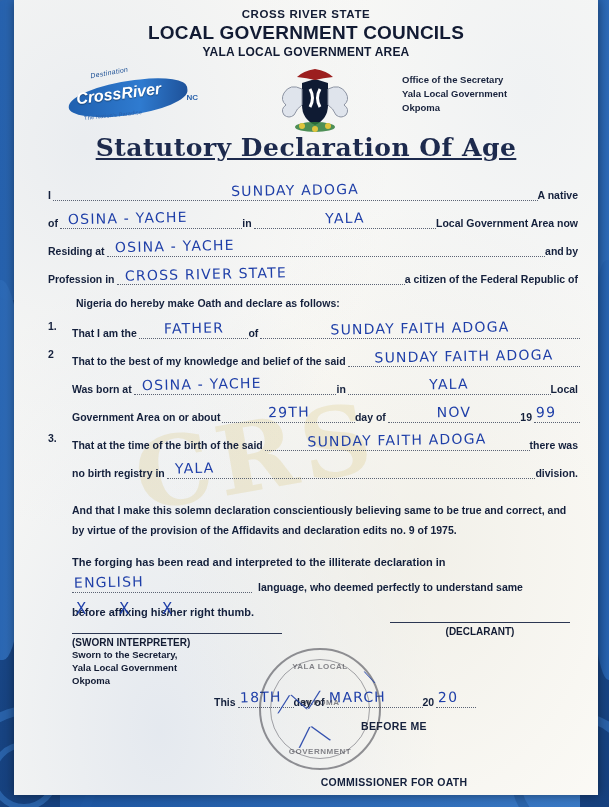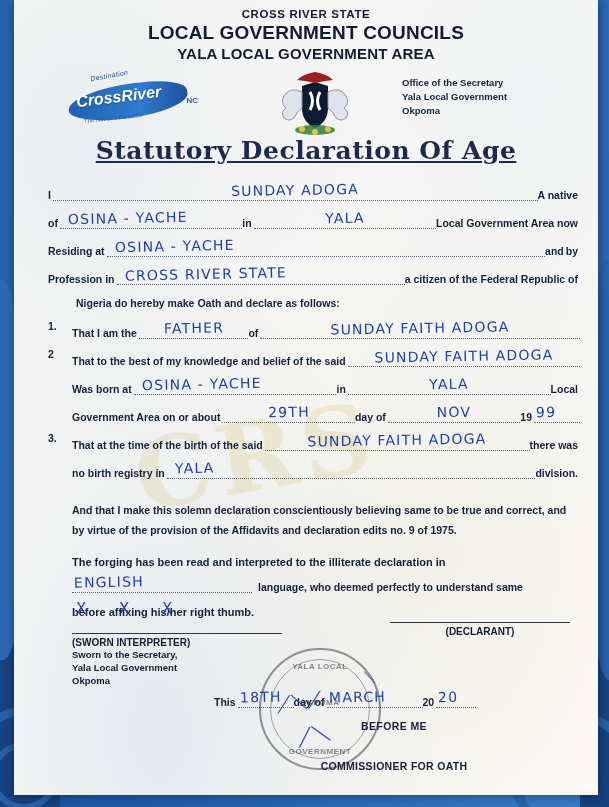--- a/index.html
+++ b/index.html
@@ -82,21 +82,21 @@
     font-weight: 700;
     letter-spacing: .6px;
   }
   .hdr .l2 {
     font-size: 19px;
     font-weight: 700;
     letter-spacing: .2px;
     margin-top: 2px;
   }
   .hdr .l3 {
-    font-size: 15px;
+    font-size: 12px;
     font-weight: 700;
     letter-spacing: .2px;
     margin-top: 1px;
   }
 
   
   .crest-row {
     position: relative;
     height: 72px;
     margin-top: 4px;
@@ -268,21 +268,21 @@
   .bottom .d1 { flex: 0 0 56px; }
   .bottom .d2 { flex: 0 0 96px; }
   .bottom .d3 { flex: 0 0 40px; }
   .before {
     text-align: center;
     margin-top: 12px;
     letter-spacing: .4px;
   }
   .commissioner {
     text-align: center;
-    margin-top: 28px;
+    margin-top: 44px;
     letter-spacing: .3px;
   }
 
   
   .stamp {
     position: absolute;
     left: 245px;
     top: 648px;
     width: 118px;
     height: 118px;

